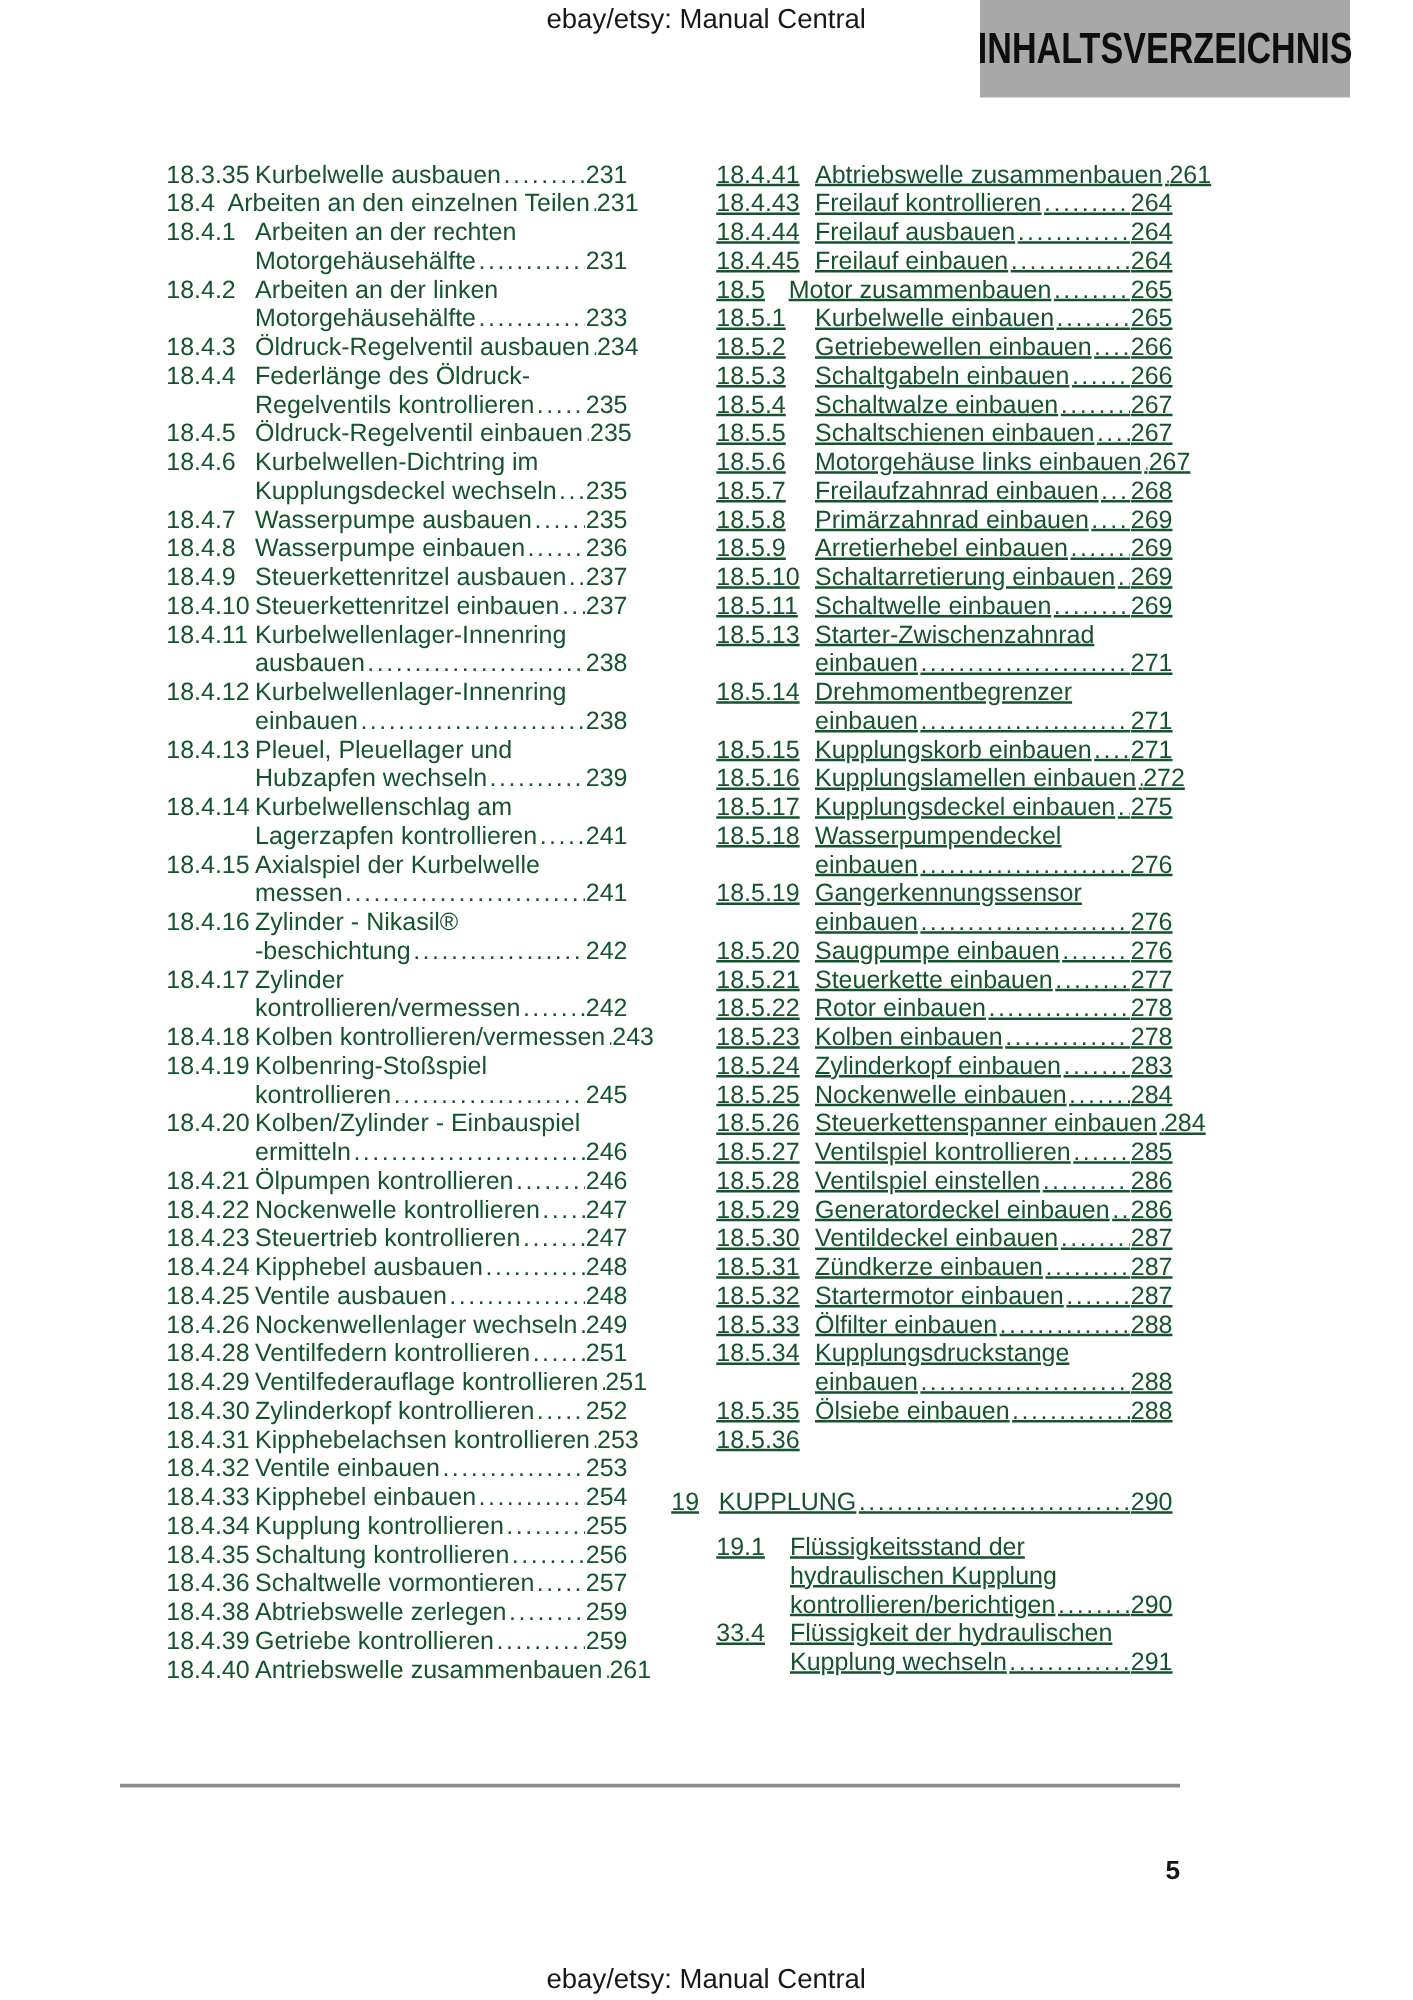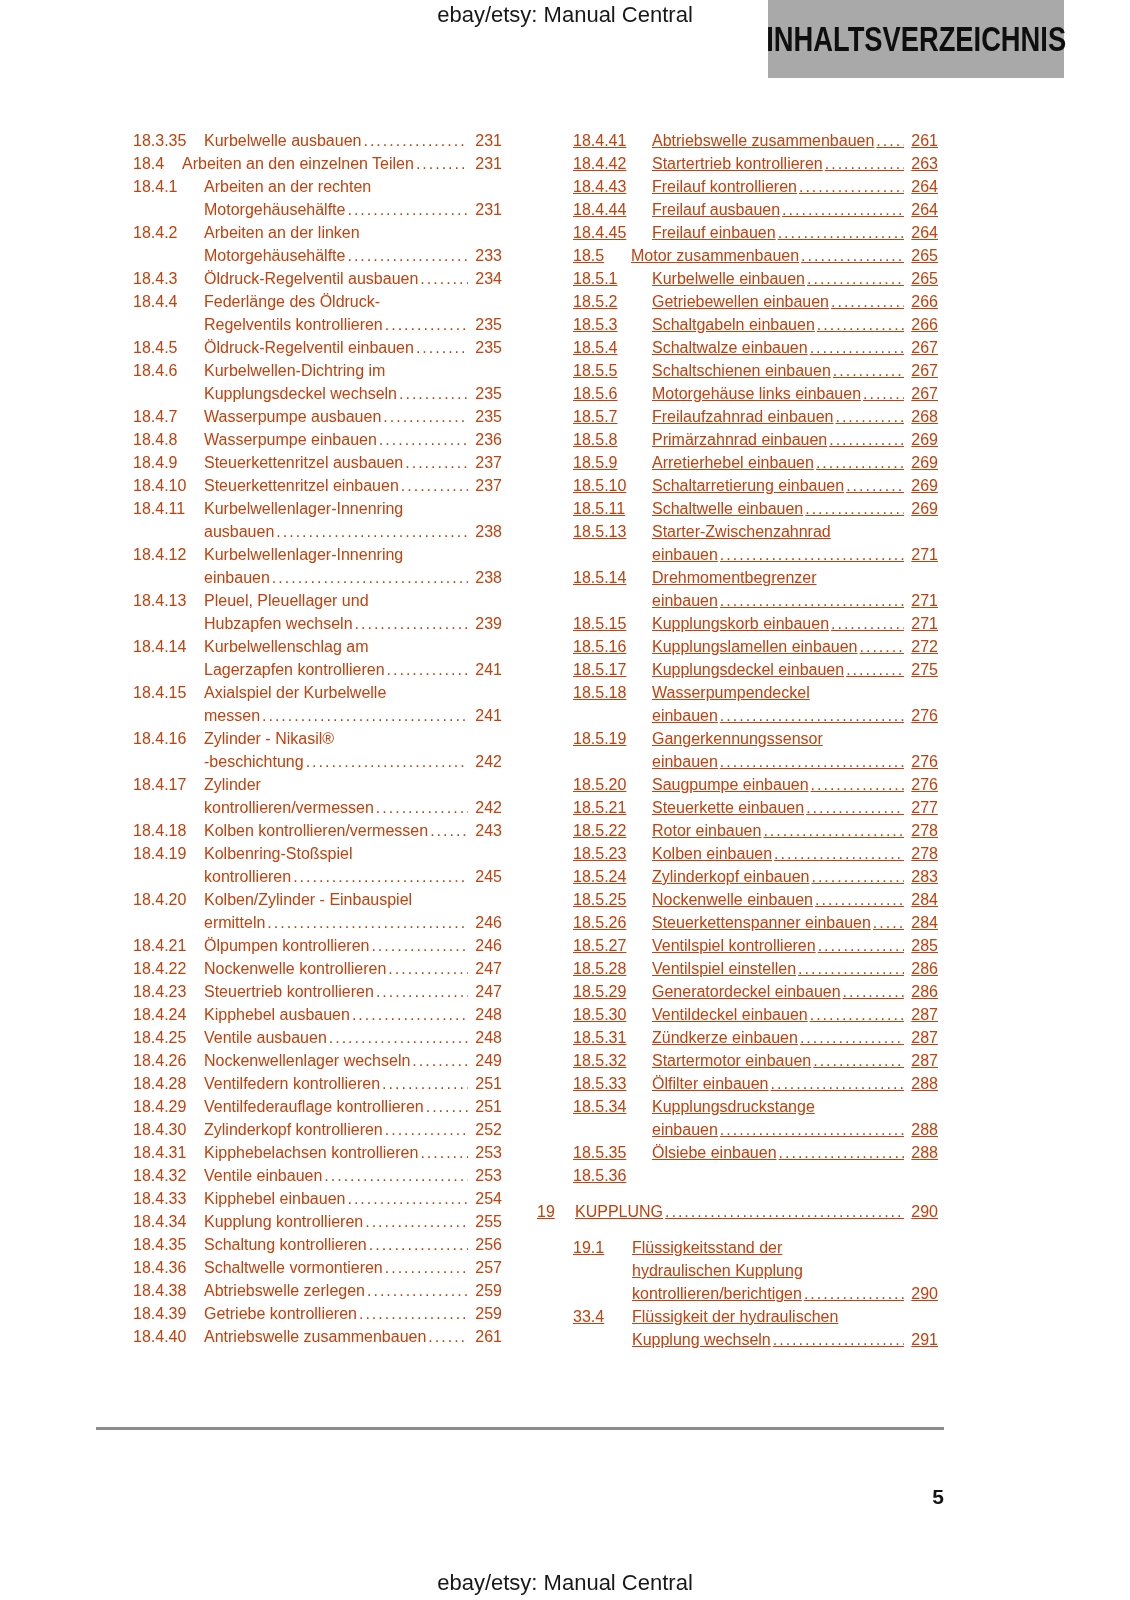--- a/index.html
+++ b/index.html
@@ -10,40 +10,40 @@
     color:#313131;
   }
   .page { position:absolute; inset:0; background:#ffffff; }
 
   
   .header-doc-title {
     position:absolute; top:2px; left:0; width:1130px;
     text-align:center; font-size:22px; color:#181818;
   }
   .header-badge {
-    position:absolute; top:0; left:768px; width:296px; height:78px;
+    position:absolute; top:0; left:784px; width:296px; height:78px;
     display:flex; align-items:center; justify-content:center;
   }
   .header-badge .badge-text {
     font-weight:bold; font-size:35px; color:#0e0e0e;
     transform:scaleX(0.78); white-space:nowrap; letter-spacing:0;
   }
 
   
-  .toc-col { position:absolute; top:129px; font-size:16px; line-height:23px; color:#c2410c; }
+  .toc-col { position:absolute; top:129px; font-size:20px; line-height:23px; color:#14532d; }
   .col-left  { left:133px; width:369px; }
   .col-right { left:573px; width:365px;text-decoration:underline; }
 
   .toc-entry { display:flex; }
   .toc-entry .num { flex:0 0 auto; }
   .level-ss .num { width:71px; }
   .col-right .level-ss .num { width:79px; }
   .level-s  .num { width:49px; }
   .col-right .level-s .num { width:58px; }
-  .level-ch { margin-left:-36px; margin-top:13px; margin-bottom:13px;justify-content:space-between; }
+  .level-ch { margin-left:-36px; margin-top:27px; margin-bottom:13px;justify-content:space-between; }
   .level-ch .num { width:38px; }
   .level-cs .num { width:59px; }
 
   .toc-entry .body { flex:1; min-width:0; }
   .body .line.last { display:flex; align-items:baseline; }
   .line .title { white-space:nowrap; }
   .line .leader {
     flex:1; overflow:hidden; white-space:nowrap;
     letter-spacing:2px; padding:0 3px 0 2px;
   }
@@ -495,30 +495,20 @@
         <span class="num">18.4.41</span>
         <div class="body">
           <div class="line last">
             <span class="title">Abtriebswelle zusammenbauen</span>
             <span class="leader"></span>
             <span class="pagenum">261</span>
           </div>
         </div>
       </div>
       <div class="toc-entry level-ss">
-        <span class="num">18.4.42</span>
-        <div class="body">
-          <div class="line last">
-            <span class="title">Startertrieb kontrollieren</span>
-            <span class="leader"></span>
-            <span class="pagenum">263</span>
-          </div>
-        </div>
-      </div>
-      <div class="toc-entry level-ss">
         <span class="num">18.4.43</span>
         <div class="body">
           <div class="line last">
             <span class="title">Freilauf kontrollieren</span>
             <span class="leader"></span>
             <span class="pagenum">264</span>
           </div>
         </div>
       </div>
       <div class="toc-entry level-ss">

